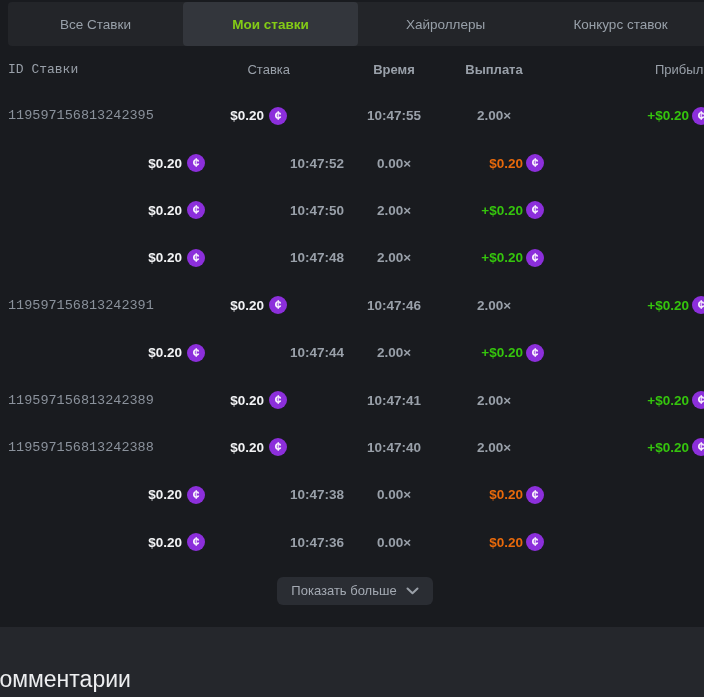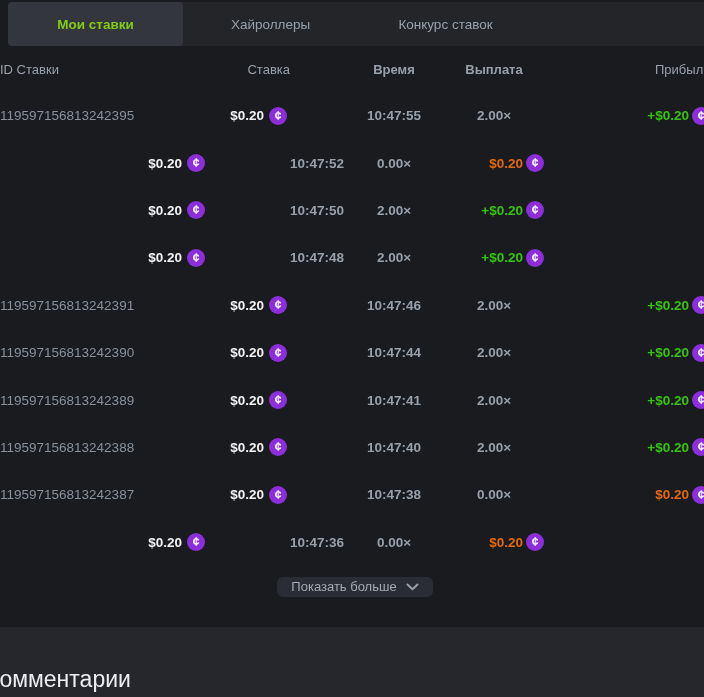--- a/index.html
+++ b/index.html
@@ -31,59 +31,60 @@
   .tab.active{background:#33363c;color:#84cc16;font-weight:bold;}
   
   .table{width:710px;}       
   .trow{
     display:grid;
     grid-template-columns:208px 82px 54px 100px 100px 1fr;
     align-items:center;
   }
   .thead{height:46px;font-size:13px;color:#99a0a9;}
   .tbody .trow{height:47.4px;font-size:13.5px;}
-  .c-id{text-align:left;color:#8a919b;}
+  .c-id{padding-left:8px;text-align:left;color:#8a919b;font-family:Liberation Mono, monospace;}
   .thead .c-id{color:#99a0a9;}
   .c-bet{display:flex;justify-content:flex-end;align-items:center;gap:5px;padding-right:3px;}
   .thead .c-bet{display:block;text-align:right;padding-right:0;}
   .bet-val{font-weight:bold;color:#f2f3f5;}
   .c-time,.c-payout{text-align:center;color:#99a0a9;font-weight:bold;}
   .c-profit{display:flex;justify-content:flex-end;align-items:center;gap:3px;font-weight:bold;}
   .thead .c-profit{display:block;text-align:right;font-weight:normal;}
   .c-profit.win .profit-val{color:var(--win);}
   .c-profit.loss .profit-val{color:var(--loss);}
   .coin{
     flex:0 0 18px;width:18px;height:18px;border-radius:50%;
     background:var(--coin);color:#ffffff;
     display:inline-flex;align-items:center;justify-content:center;
     font-size:12px;font-weight:bold;line-height:1;
   }
   
   .show-more-wrap{width:710px;display:flex;justify-content:center;margin-top:11px;}
   .show-more{
-    height:20px;padding:0 14px;border:none;border-radius:6px;
+    height:28px;padding:0 14px;border:none;border-radius:6px;
     background:#2a2d33;color:#a4aab3;font-size:13px;
     font-family:"Liberation Sans", sans-serif;
     display:inline-flex;align-items:center;gap:9px;cursor:pointer;
   }
   
   .comments{
     position:absolute;left:0;right:0;top:627px;height:70px;
     background:#25272c;
   }
   .comments h2{
     position:absolute;left:-14px;bottom:4px;
     font-size:23px;font-weight:400;color:#edeef0;
     white-space:nowrap;
   }
 </style>
 </head>
 <body>
 
 <div class="tabbar">
+  <div class="tab">Все Ставки</div>
   <div class="tab active">Мои ставки</div>
   <div class="tab">Хайроллеры</div>
   <div class="tab">Конкурс ставок</div>
 </div>
 
 <div class="table">
   <div class="trow thead">
     <div class="c-id">ID Ставки</div>
     <div class="c-bet">Ставка</div>
     <div class="c-spacer"></div>
@@ -158,21 +159,20 @@
     <div class="c-spacer"></div>
     <div class="c-time">10:47:46</div>
     <div class="c-payout">2.00×</div>
     <div class="c-profit win">
       <span class="profit-val">+$0.20</span>
       <span class="coin">¢</span>
     </div>
   </div>
 
   <div class="trow">
-    <div class="c-id">119597156813242390</div>
     <div class="c-bet">
       <span class="bet-val">$0.20</span>
       <span class="coin">¢</span>
     </div>
     <div class="c-spacer"></div>
     <div class="c-time">10:47:44</div>
     <div class="c-payout">2.00×</div>
     <div class="c-profit win">
       <span class="profit-val">+$0.20</span>
       <span class="coin">¢</span>
@@ -203,21 +203,20 @@
     <div class="c-spacer"></div>
     <div class="c-time">10:47:40</div>
     <div class="c-payout">2.00×</div>
     <div class="c-profit win">
       <span class="profit-val">+$0.20</span>
       <span class="coin">¢</span>
     </div>
   </div>
 
   <div class="trow">
-    <div class="c-id">119597156813242387</div>
     <div class="c-bet">
       <span class="bet-val">$0.20</span>
       <span class="coin">¢</span>
     </div>
     <div class="c-spacer"></div>
     <div class="c-time">10:47:38</div>
     <div class="c-payout">0.00×</div>
     <div class="c-profit loss">
       <span class="profit-val">$0.20</span>
       <span class="coin">¢</span>

